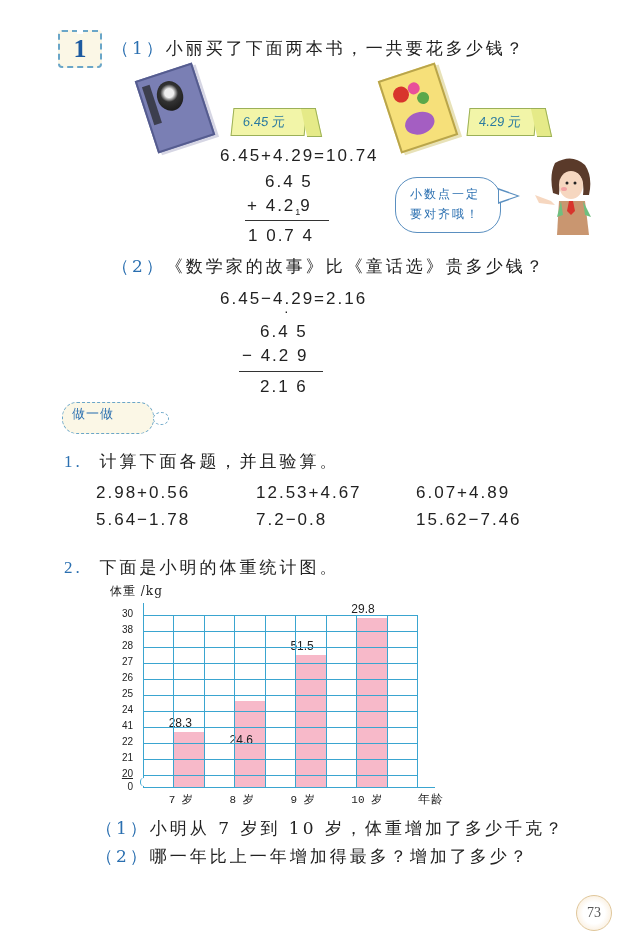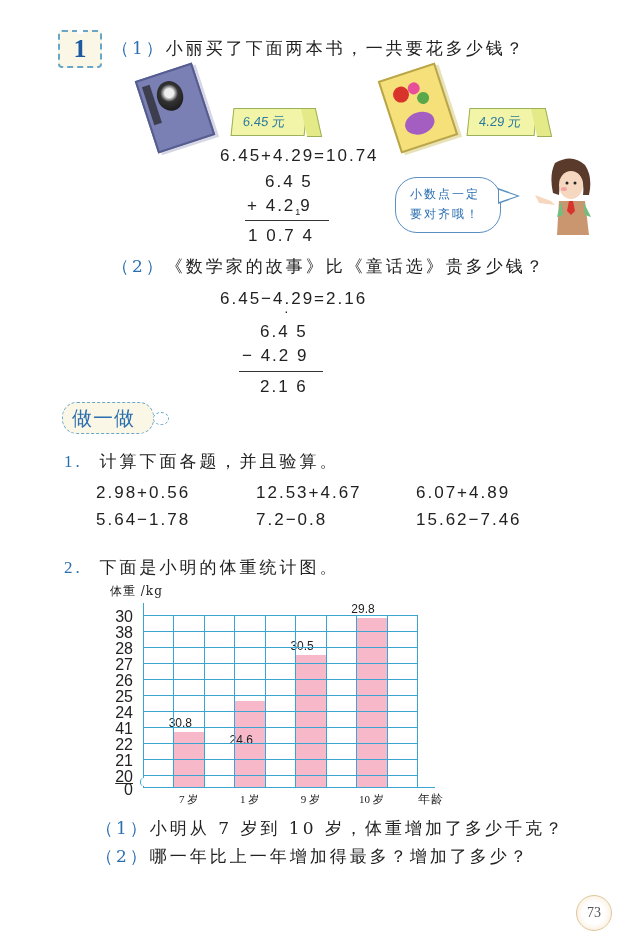--- a/index.html
+++ b/index.html
@@ -20,29 +20,29 @@
   .book2 .c2{position:absolute;left:24px;top:10px;width:12px;height:12px;border-radius:50%;background:#e84f9a;}
   .book2 .c3{position:absolute;left:30px;top:22px;width:12px;height:12px;border-radius:50%;background:#5aa84a;}
   .book2 .fl{position:absolute;left:10px;top:40px;width:30px;height:22px;border-radius:50%;background:#a45ec2;}
   .hr{height:1px;background:#333;}
   .bubble{left:395px;top:177px;width:104px;height:54px;border:1.5px solid #5a8fc0;border-radius:22px;background:#fff;}
   .bubble .tail{position:absolute;right:-20px;top:10px;width:0;height:0;border-top:8px solid transparent;border-bottom:8px solid transparent;border-left:22px solid #5a8fc0;}
   .bubble .tail2{position:absolute;right:-17px;top:12px;width:0;height:0;border-top:6px solid transparent;border-bottom:6px solid transparent;border-left:18px solid #fff;}
   .bubble .tx{position:absolute;left:14px;font-size:12px;color:#2a6fb0;letter-spacing:2px;white-space:nowrap;}
   .girl{left:527px;top:155px;width:80px;height:80px;}
   .doit{left:62px;top:402px;width:90px;height:30px;border:1.5px dashed #6aa6c8;border-radius:15px;background:#fbf7e6;}
-  .doit .tx{position:absolute;left:9px;top:2px;font-size:20px;color:#2a6fb0;letter-spacing:1px;}
+  .doit .tx{position:absolute;left:9px;top:2px;font-size:13px;color:#2a6fb0;letter-spacing:1px;}
   .doit .knob{position:absolute;right:-16px;top:9px;width:14px;height:11px;border:1.5px dashed #6aa6c8;border-radius:50%;background:#fff;}
   .pagenum{left:576px;top:895px;width:34px;height:34px;border-radius:50%;background:radial-gradient(circle,#fff 45%,#f7e4c8 100%);border:1px solid #e0c79b;display:flex;align-items:center;justify-content:center;font-family:"Liberation Serif",serif;font-size:14px;color:#555;}
   .gridv{position:absolute;width:1px;background:#3aa5d0;}
   .gridh{position:absolute;height:1px;background:#3aa5d0;}
   .bar{position:absolute;background:#f7b9c9;}
   .barlbl{position:absolute;font-family:"Liberation Sans",sans-serif;font-size:12px;color:#222;width:40px;text-align:left;}
-  .xt{position:absolute;font-family:Liberation Serif, serif;font-size:11px;color:#222;width:40px;text-align:center;}
-  .yt{position:absolute;font-family:"Liberation Sans",sans-serif;font-size:16px;color:#222;width:24px;text-align:right;}
+  .xt{position:absolute;font-family:Liberation Mono, monospace;font-size:11px;color:#222;width:40px;}
+  .yt{position:absolute;font-family:"Liberation Sans",sans-serif;font-size:10px;color:#222;width:24px;text-align:right;}
 </style>
 </head>
 <body>
 
 <div class="abs badge">
     <span>1</span>
   </div>
 <div class="abs cn" style="left:112px;top:37px;">
   <span class="blue">（1）</span><span>小丽买了下面两本书，一共要花多少钱？</span>
 </div>
@@ -119,27 +119,27 @@
 <div class="abs num" style="left:416px;top:510px;">15.62−7.46</div>
 
 <div class="abs cn" style="left:64px;top:556px;">
   <span class="blue" style="font-family:'Liberation Serif',serif;">2.</span>&nbsp;&nbsp;<span>下面是小明的体重统计图。</span>
 </div>
 
 <div class="abs" style="left:0;top:0;width:627px;height:942px;pointer-events:none;">
   <div class="abs" style="left:110px;top:583px;font-size:12px;letter-spacing:1px;">体重 /kg</div>
   <div id="chart-grid">
       <div class="bar" style="left: 173.444px; top: 731.8px; width: 30.4444px; height: 55.2px; background: rgb(247, 185, 201);"></div>
-      <div class="barlbl" style="left: 168.667px; top: 715.8px;">30.8</div>
+      <div class="barlbl" style="left: 168.667px; top: 715.8px;">28.3</div>
       <div class="xt" style="left: 168.667px; top: 792px;">7 岁</div>
       <div class="bar" style="left: 234.333px; top: 701.4px; width: 30.4444px; height: 85.6px; background: rgb(247, 185, 201);"></div>
       <div class="barlbl" style="left: 229.556px; top: 685.4px; margin-top: 48px;">24.6</div>
-      <div class="xt" style="left: 229.556px; top: 792px;">1 岁</div>
+      <div class="xt" style="left: 229.556px; top: 792px;">8 岁</div>
       <div class="bar" style="left: 295.222px; top: 655px; width: 30.4444px; height: 132px; background: rgb(247, 185, 201);"></div>
-      <div class="barlbl" style="left: 290.444px; top: 639px;">30.5</div>
+      <div class="barlbl" style="left: 290.444px; top: 639px;">51.5</div>
       <div class="xt" style="left: 290.444px; top: 792px;">9 岁</div>
       <div class="bar" style="left: 356.111px; top: 618.2px; width: 30.4444px; height: 168.8px; background: rgb(247, 185, 201);"></div>
       <div class="barlbl" style="left: 351.333px; top: 602.2px;">29.8</div>
       <div class="xt" style="left: 351.333px; top: 792px;">10 岁</div>
       <div class="gridh" style="left: 143px; top: 775px; width: 274px; background: rgb(58, 165, 208);"></div>
       <div class="gridh" style="left: 143px; top: 759px; width: 274px; background: rgb(58, 165, 208);"></div>
       <div class="gridh" style="left: 143px; top: 743px; width: 274px; background: rgb(58, 165, 208);"></div>
       <div class="gridh" style="left: 143px; top: 727px; width: 274px; background: rgb(58, 165, 208);"></div>
       <div class="gridh" style="left: 143px; top: 711px; width: 274px; background: rgb(58, 165, 208);"></div>
       <div class="gridh" style="left: 143px; top: 695px; width: 274px; background: rgb(58, 165, 208);"></div>

